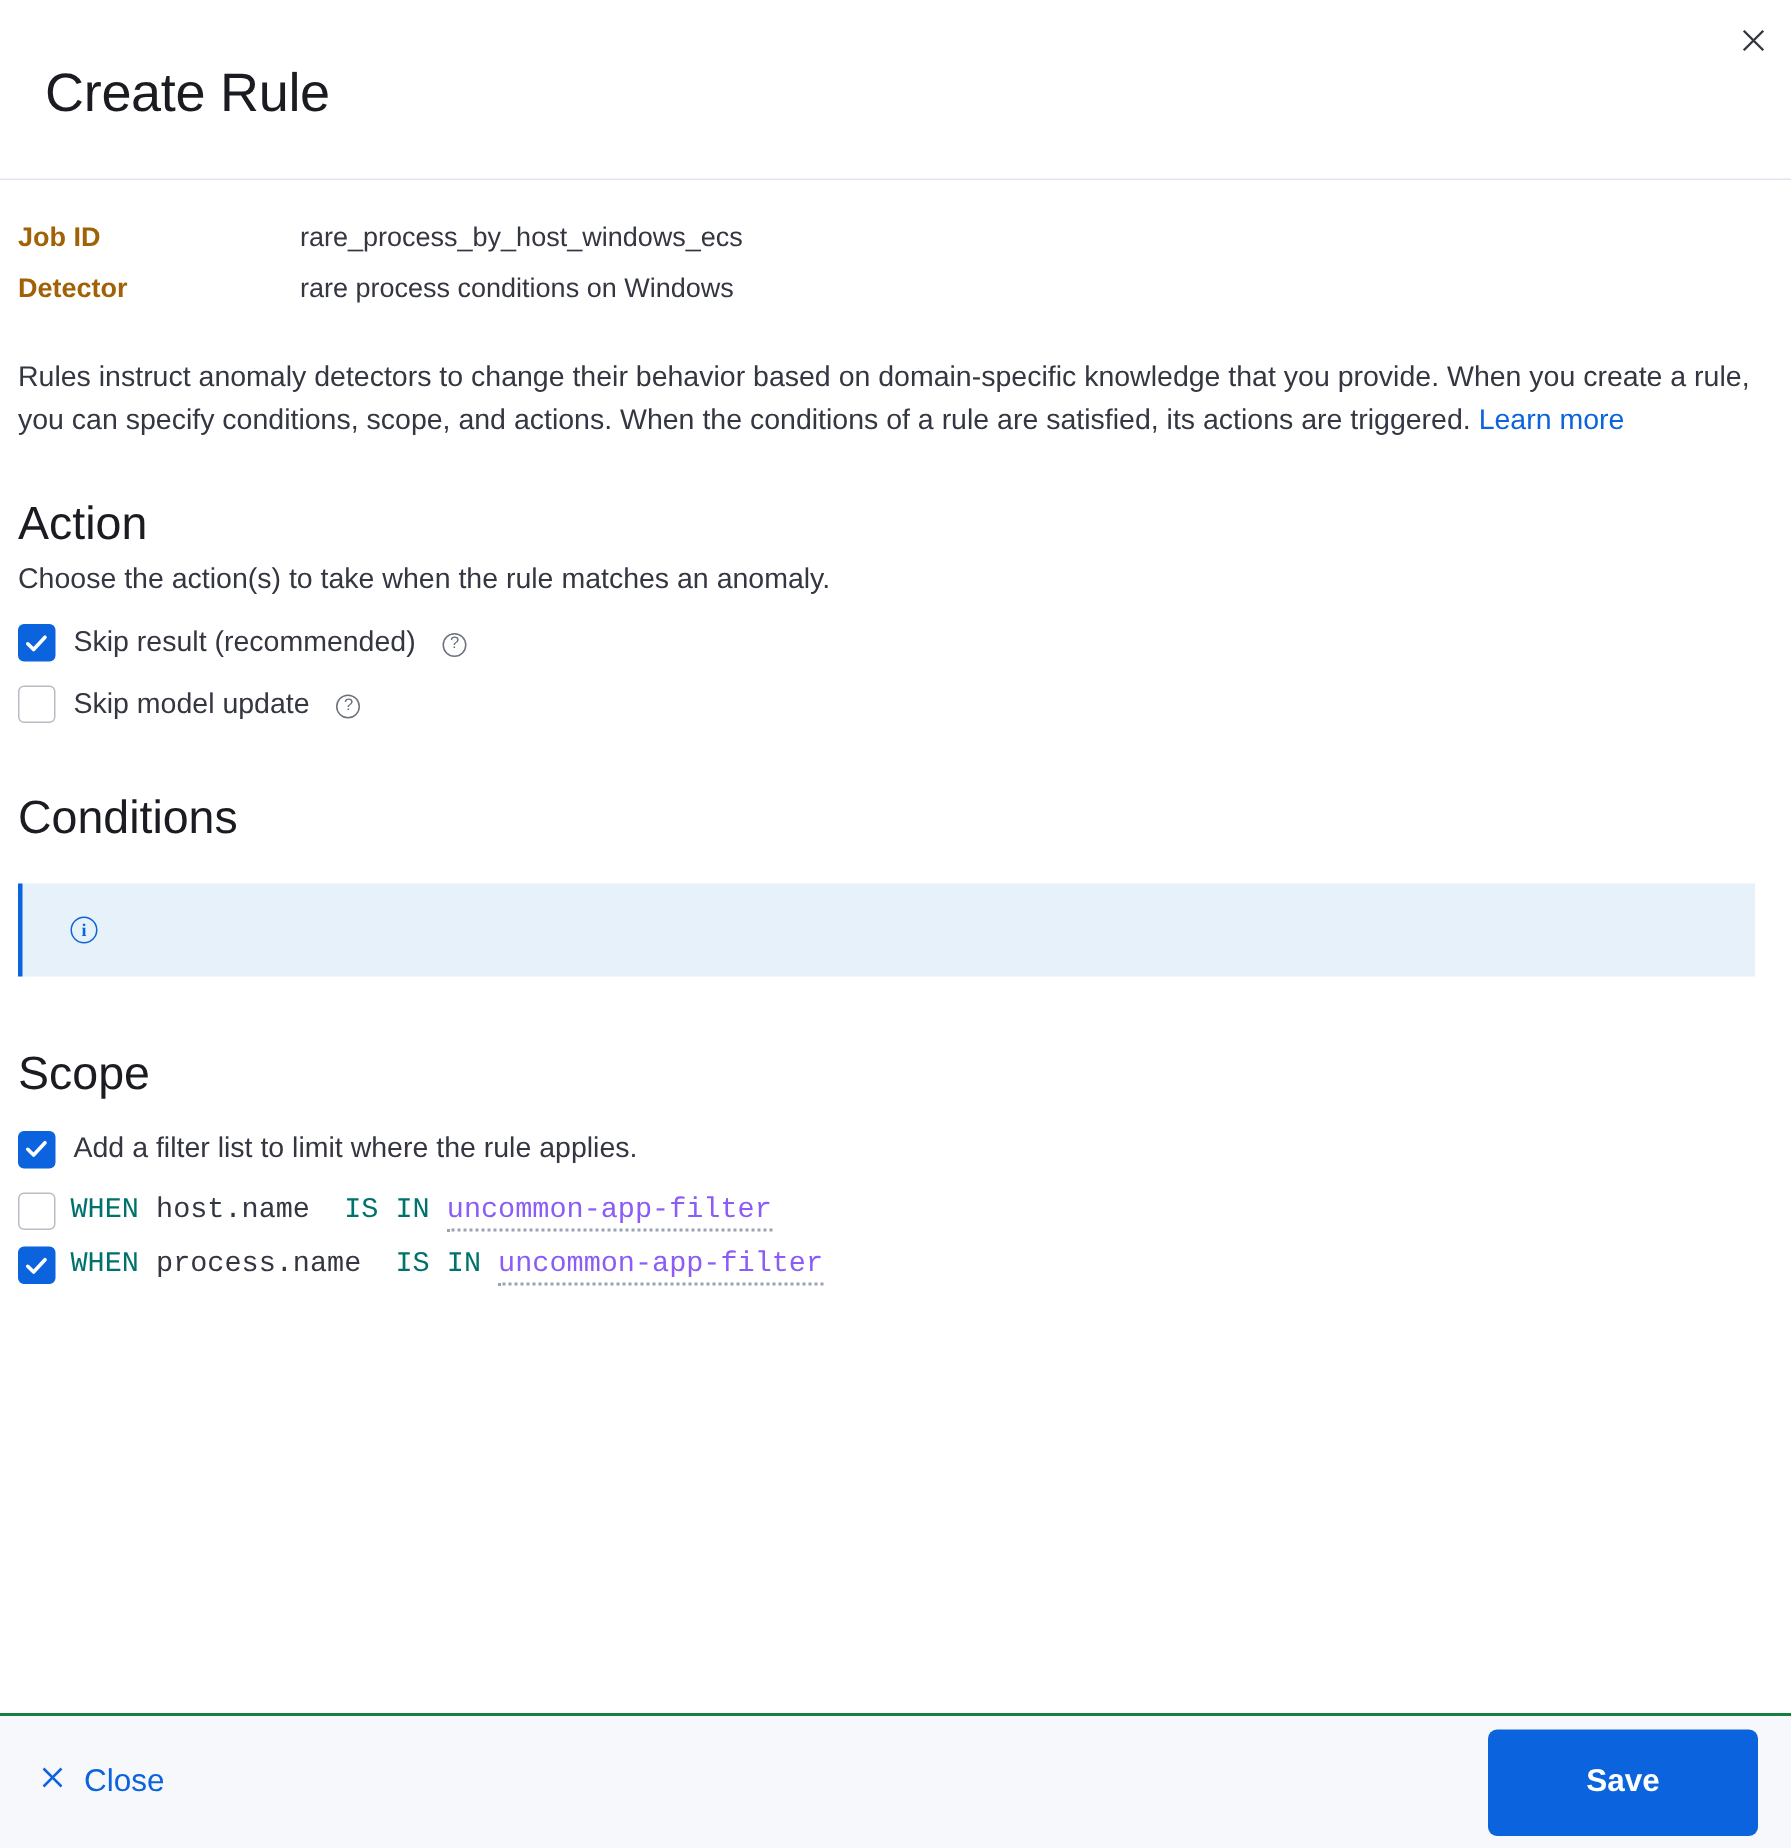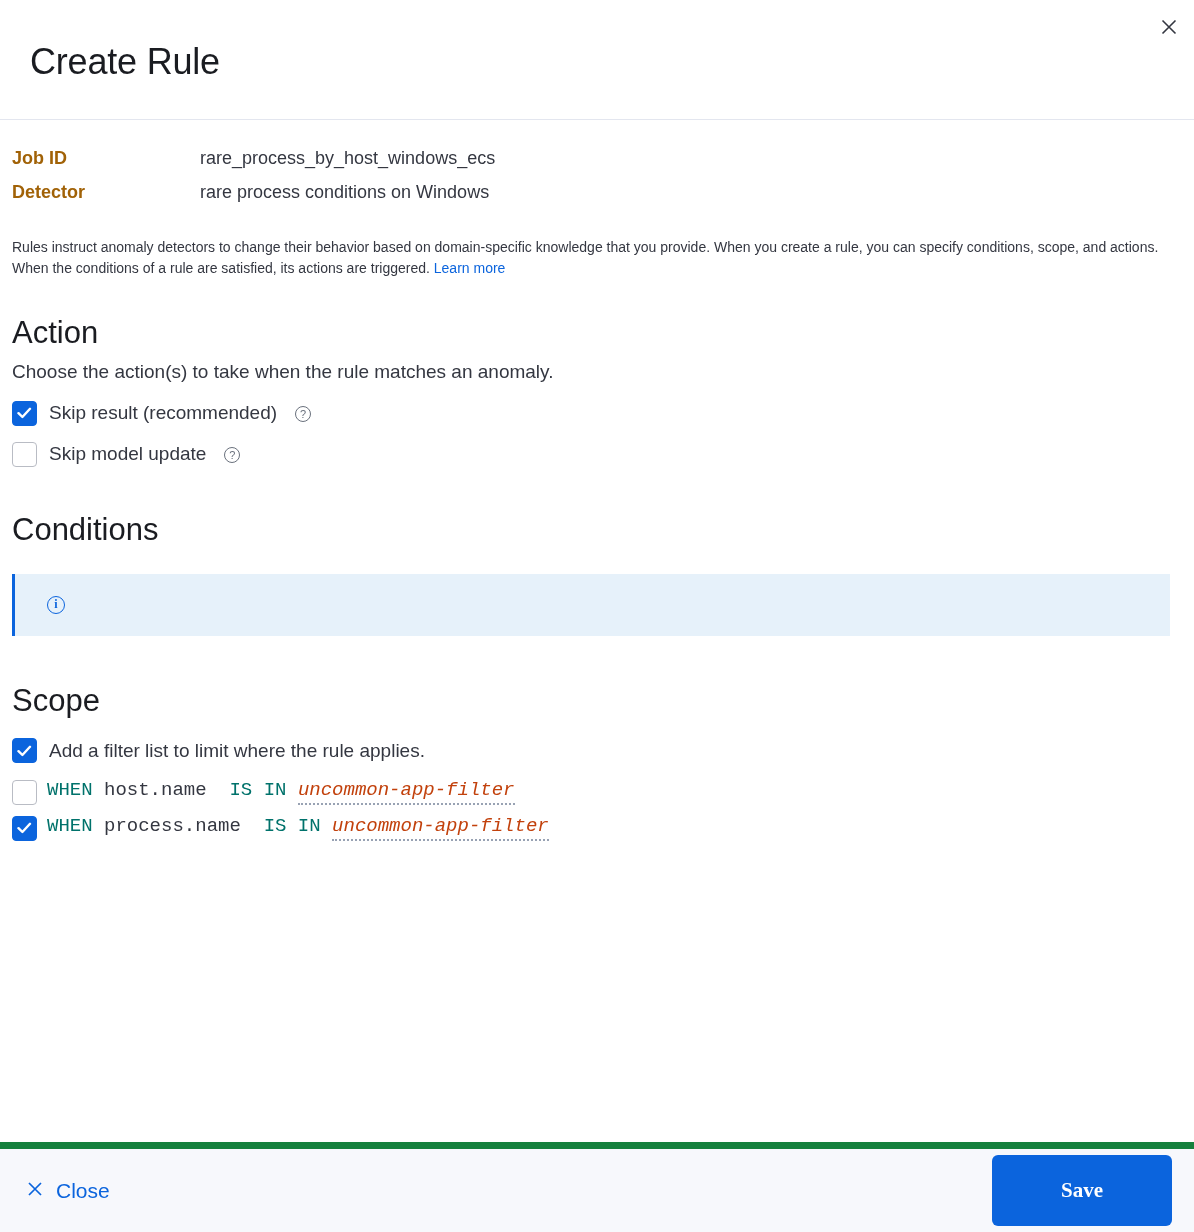--- a/index.html
+++ b/index.html
@@ -81,21 +81,21 @@
     width: 188px;
   }
   .meta-value {
     color: #343741;
   }
   .mono-value {
     font-family: "Liberation Sans", sans-serif;
   }
 
   .intro-text {
-    font-size: 14px;
+    font-size: 19px;
     line-height: 1.55;
     color: #343741;
     margin: 0 0 34px 0;
     max-width: 1160px;
   }
   .link {
     color: #0b64dd;
     text-decoration: none;
     cursor: pointer;
   }
@@ -202,32 +202,31 @@
     font-size: 19px;
     display: flex;
     align-items: baseline;
     gap: 0;
     white-space: pre;
   }
   .kw { color: #00726b; }
   .field { color: #343741; }
   .op { color: #00726b; }
   .val {
-    color: #c2410c;
+    color: #8b5cf6;
     border-bottom: 2px dotted #98a2b3;
     padding-bottom: 2px;
     cursor: pointer;
-    font-style: italic;
   }
 
   
   .modal-footer {
     flex: 0 0 auto;
     background: #f7f8fc;
-    border-top: 7px solid #15803d;
+    border-top: 2px solid #15803d;
     padding: 18px 22px;
     display: flex;
     align-items: center;
     justify-content: space-between;
     height: 90px;
   }
   .close-btn {
     display: inline-flex;
     align-items: center;
     gap: 12px;
@@ -243,21 +242,21 @@
     background: #0b64dd;
     color: #ffffff;
     border: none;
     border-radius: 6px;
     font-size: 21px;
     font-weight: 600;
     padding: 0 40px;
     height: 71px;
     min-width: 180px;
     cursor: pointer;
-    font-family: Liberation Serif, serif;
+    font-family: Liberation Sans, sans-serif;
   }
 </style>
 </head>
 <body>
 
 <div class="modal">
 
   <div class="modal-header">
     <h1 class="modal-title">Create Rule</h1>
     <button class="close-x" aria-label="Close">

